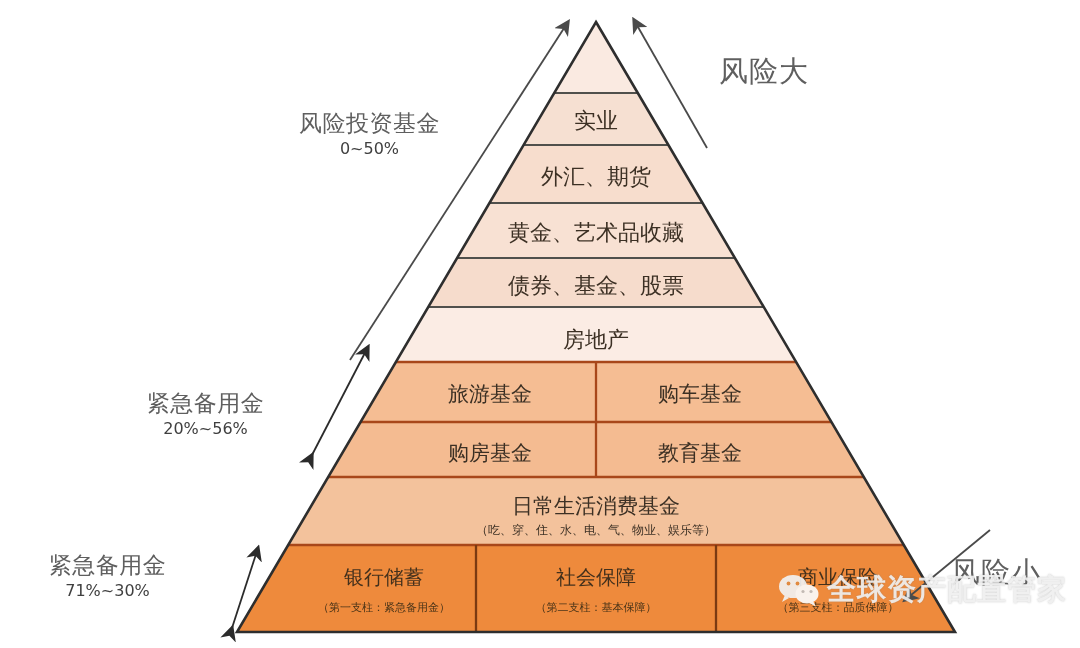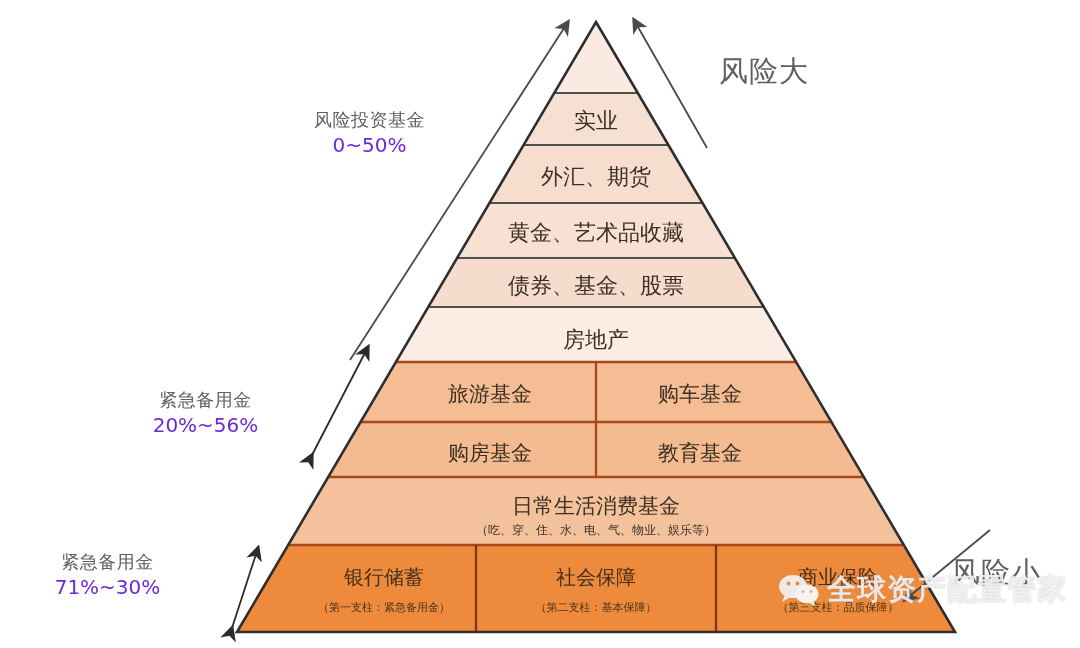--- a/index.html
+++ b/index.html
@@ -27,29 +27,29 @@
     height: 648px;
   }
   .side-label {
     position: absolute;
     color: #6b6b6b;
     text-align: center;
     line-height: 1.32;
     white-space: nowrap;
   }
   .side-label .ln1 {
-    font-size: 18px;
+    font-size: 23px;
     letter-spacing: 0.5px;
     display: block;
     color: #5f5f5f;
   }
   .side-label .ln2 {
-    font-size: 20px;
+    font-size: 16px;
     display: block;
-    color: #6d28d9;
+    color: #404040;
     letter-spacing: 0px;
   }
   .corner-label {
     position: absolute;
     font-size: 29px;
     color: #5f5f5f;
     letter-spacing: 1px;
     white-space: nowrap;
   }
   

